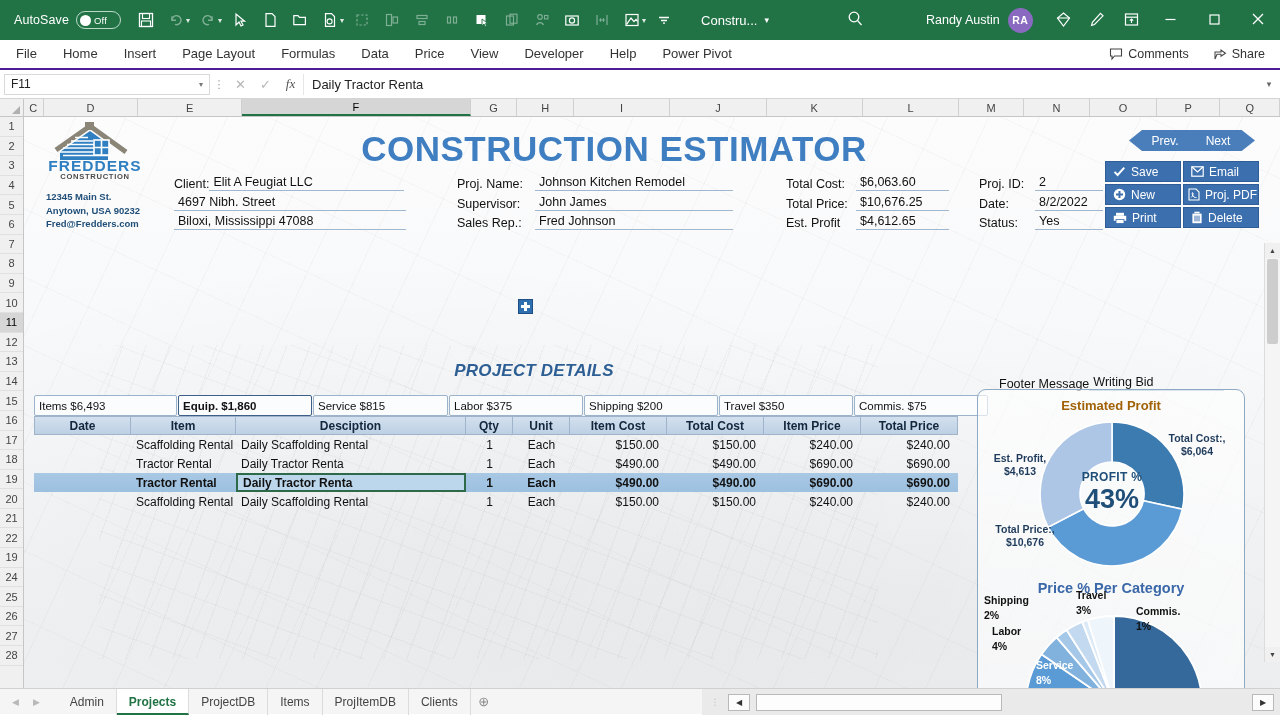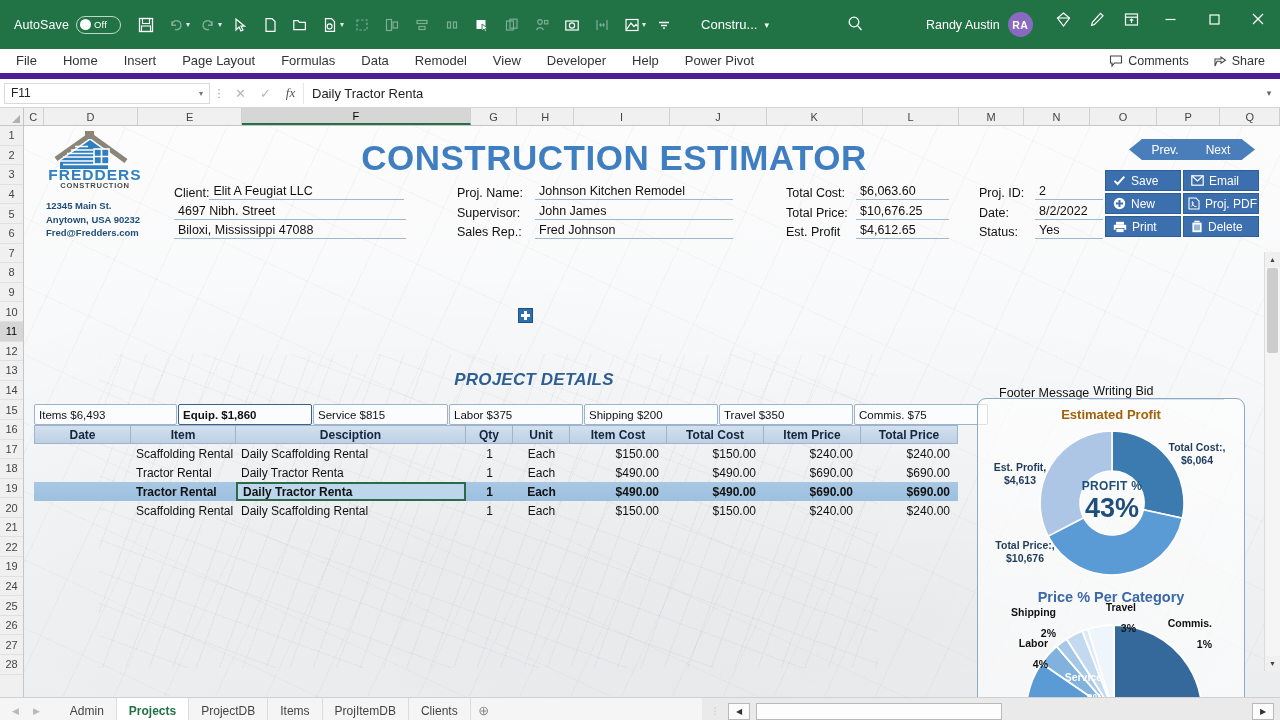--- a/index.html
+++ b/index.html
@@ -4,21 +4,21 @@
 <style>
   * { box-sizing: border-box; margin: 0; padding: 0; }
   html, body {
     width: 1280px; height: 720px; overflow: hidden;
     font-family: "Liberation Sans", sans-serif;
     background: #ffffff;
   }
 
   
   .titlebar {
-    height: 49px; background: #217346; display: flex; align-items: center;
+    height: 40px; background: #217346; display: flex; align-items: center;
     color: #ffffff; font-size: 12px; position: relative;
   }
   .autosave-wrap { display: flex; align-items: center; margin-left: 14px; gap: 7px; }
   .autosave-label { font-size: 12.5px; letter-spacing: .1px; }
   .toggle-pill {
     width: 45px; height: 18px; border-radius: 9px; border: 1.3px solid #bcd9c8;
     display: flex; align-items: center; gap: 3px; padding: 0 3px; background: transparent;
   }
   .toggle-knob { width: 11px; height: 11px; border-radius: 50%; background: #ffffff; flex: none; }
   .toggle-off-text { font-size: 9.5px; color: #ffffff; letter-spacing: .2px; }
@@ -40,21 +40,21 @@
     display: flex; align-items: center; justify-content: center;
     font-size: 10.5px; font-weight: bold; color: #fff; letter-spacing: .3px;
   }
   .tb-right { position: absolute; right: 0; top: 0; height: 38px; display: flex; align-items: center; }
   .tb-ico { width: 34px; height: 38px; display: flex; align-items: center; justify-content: center; }
   .win-btn { width: 44px; height: 38px; display: flex; align-items: center; justify-content: center; font-size: 13px; }
 
   
   .ribbon {
     height: 30px; background: #ffffff; display: flex; align-items: center;
-    position: relative; border-bottom: 6px solid #4c1d95;
+    position: relative; border-bottom: 2px solid #4c1d95;
   }
   .rtab { font-size: 13px; color: #333333; padding: 0 13px; height: 30px; line-height: 30px; white-space: nowrap; }
   .rtab:first-child { padding-left: 16px; }
   .ribbon-right { position: absolute; right: 8px; display: flex; align-items: center; gap: 10px; }
   .rr-btn { display: flex; align-items: center; gap: 5px; font-size: 12.5px; color: #333; padding: 3px 7px; }
 
   
   .formulabar {
     height: 29px; background: #ffffff; display: flex; align-items: center;
     border-bottom: 1px solid #d4d4d4;
@@ -185,21 +185,21 @@
   }
   .chart-title {
     position: absolute; width: 100%; text-align: center; font-size: 13px; font-weight: bold; color: #a16207;
   }
   .donut-wrap { position: absolute; left: 58px; top: 28px; width: 152px; height: 152px; }
   .donut-center-lbl { position: absolute; width: 100%; text-align:center; font-size: 12px; font-weight: bold; color: #1f4e79; top: 52px; letter-spacing: .3px; }
   .donut-center-val { position: absolute; width: 100%; text-align:center; font-size: 27px; font-weight: bold; color: #1f4e79; top: 66px; }
   .dlabel { position: absolute; font-size: 10.5px; font-weight: bold; color: #1f3b5c; text-align: center; line-height: 13px; }
 
   .pie-title { position: absolute; width: 100%; text-align: center; font-size: 14.5px; font-weight: bold; color: #3a68a8; }
-  .plabel { position: absolute; font-size: 10.5px; font-weight: bold; color: #111; text-align: right; line-height: 21px; }
+  .plabel { position: absolute; font-size: 10.5px; font-weight: bold; color: #111; text-align: left; line-height: 15px; }
 
   
   .tabbar { height: 26px; background: #f5f5f5; display: flex; align-items: center;
             border-top: 1px solid #d0d0d0; position: relative; }
   .navarrows { display: flex; gap: 14px; margin-left: 12px; color: #b8b8b8; font-size: 9px; }
   .sheettabs { display: flex; align-items: center; margin-left: 18px; gap: 0; }
   .stab { font-size: 12px; color: #444; padding: 0 12px; height: 26px; line-height: 26px;
           border-right: 1px solid #dcdcdc; }
   .stab.active { background: #ffffff; color: #217346; font-weight: bold;
                  border-bottom: 2px solid #217346; border-right: 1px solid #dcdcdc; }
@@ -396,21 +396,21 @@
   </div>
 </div>
 
 <div class="ribbon">
   <span class="rtab">File</span>
   <span class="rtab">Home</span>
   <span class="rtab">Insert</span>
   <span class="rtab">Page Layout</span>
   <span class="rtab">Formulas</span>
   <span class="rtab">Data</span>
-  <span class="rtab">Remodel</span>
+  <span class="rtab">Price</span>
   <span class="rtab">View</span>
   <span class="rtab">Developer</span>
   <span class="rtab">Help</span>
   <span class="rtab">Power Pivot</span>
   <div class="ribbon-right">
     <span class="rr-btn">
       <svg width="14" height="14" viewBox="0 0 14 14">
           <path d="M1.5 2 L12.5 2 L12.5 9 L5.5 9 L3 12 L3 9 L1.5 9 Z" fill="none" stroke="#444" stroke-width="1.1"></path>
         </svg>
       <span>Comments</span>
@@ -712,21 +712,21 @@
               <path d="M 70.4 15.2 A 72 72 0 0 1 -63.9 33.1 L -28.4 14.7 A 32 32 0 0 0 31.3 6.8 Z" fill="#5b9bd5" stroke="#ffffff" stroke-width="1.6"></path>
 
               <path d="M -63.9 33.1 A 72 72 0 0 1 0 -72 L 0 -32 A 32 32 0 0 0 -28.4 14.7 Z" fill="#adc6e5" stroke="#ffffff" stroke-width="1.6"></path>
             </g>
           </svg>
           <div class="donut-center-lbl">PROFIT %</div>
           <div class="donut-center-val">43%</div>
         </div>
         <div class="dlabel" style="left:176px; top:42px; width:86px;">Total Cost:,<br>$6,064</div>
         <div class="dlabel" style="left:4px; top:62px; width:76px;">Est. Profit,<br>$4,613</div>
-        <div class="dlabel" style="left:4px; top:140px; width:86px;">Total Price:,<br>$10,676</div>
+        <div class="dlabel" style="left:4px; top:133px; width:86px;">Total Price:,<br>$10,676</div>
 
         <div class="pie-title" style="top:190px;">Price % Per Category</div>
         <div style="position:absolute; left:22px; top:210px; width:222px; height:200px;">
           <svg width="222" height="200" viewBox="0 0 222 200">
             <g transform="translate(114,104)">
 
               <path d="M 0 0 L 0 -88 A 88 88 0 1 1 -67.7 56.2 Z" fill="#36699b" stroke="#ffffff" stroke-width="1.8"></path>
               <path d="M 0 0 L -67.7 56.2 A 88 88 0 0 1 -87.1 -12.9 Z" fill="#4a88bd" stroke="#ffffff" stroke-width="1.8"></path>
               <path d="M 0 0 L -87.1 -12.9 A 88 88 0 0 1 -72.5 -49.8 Z" fill="#5b9bd5" stroke="#ffffff" stroke-width="1.8"></path>
               <path d="M 0 0 L -72.5 -49.8 A 88 88 0 0 1 -57.4 -66.7 Z" fill="#81b2de" stroke="#ffffff" stroke-width="1.8"></path>

